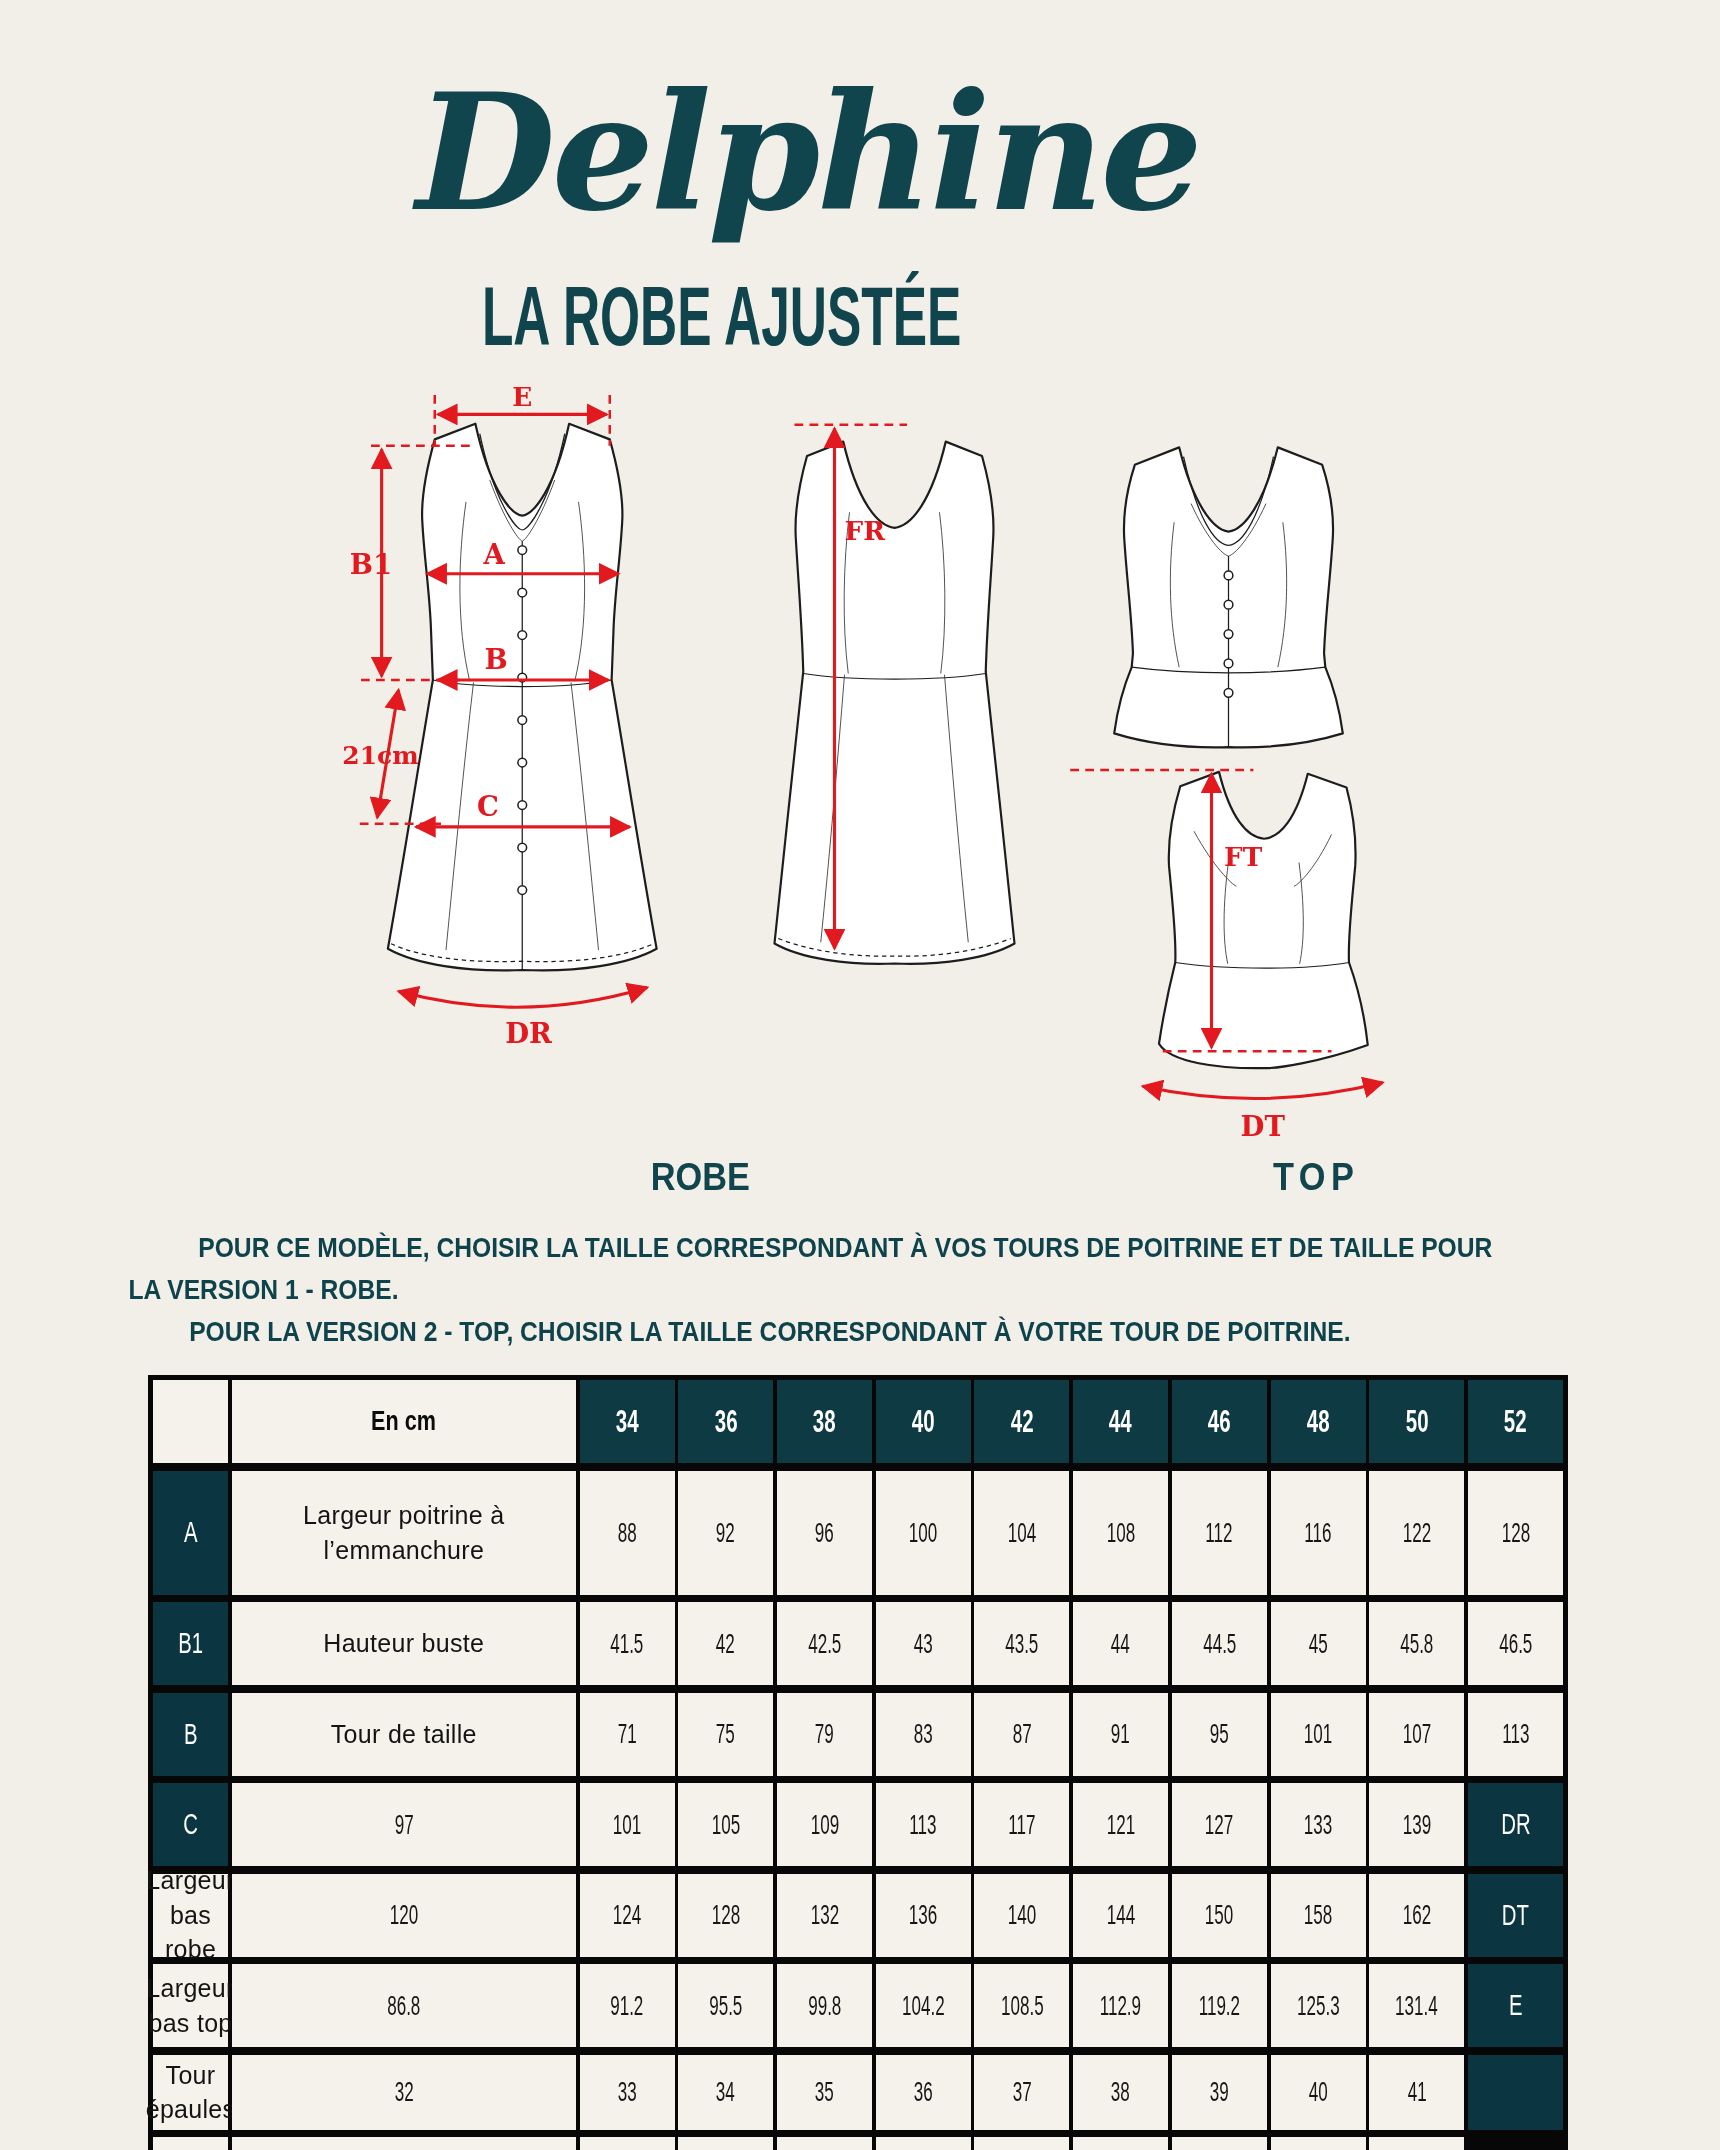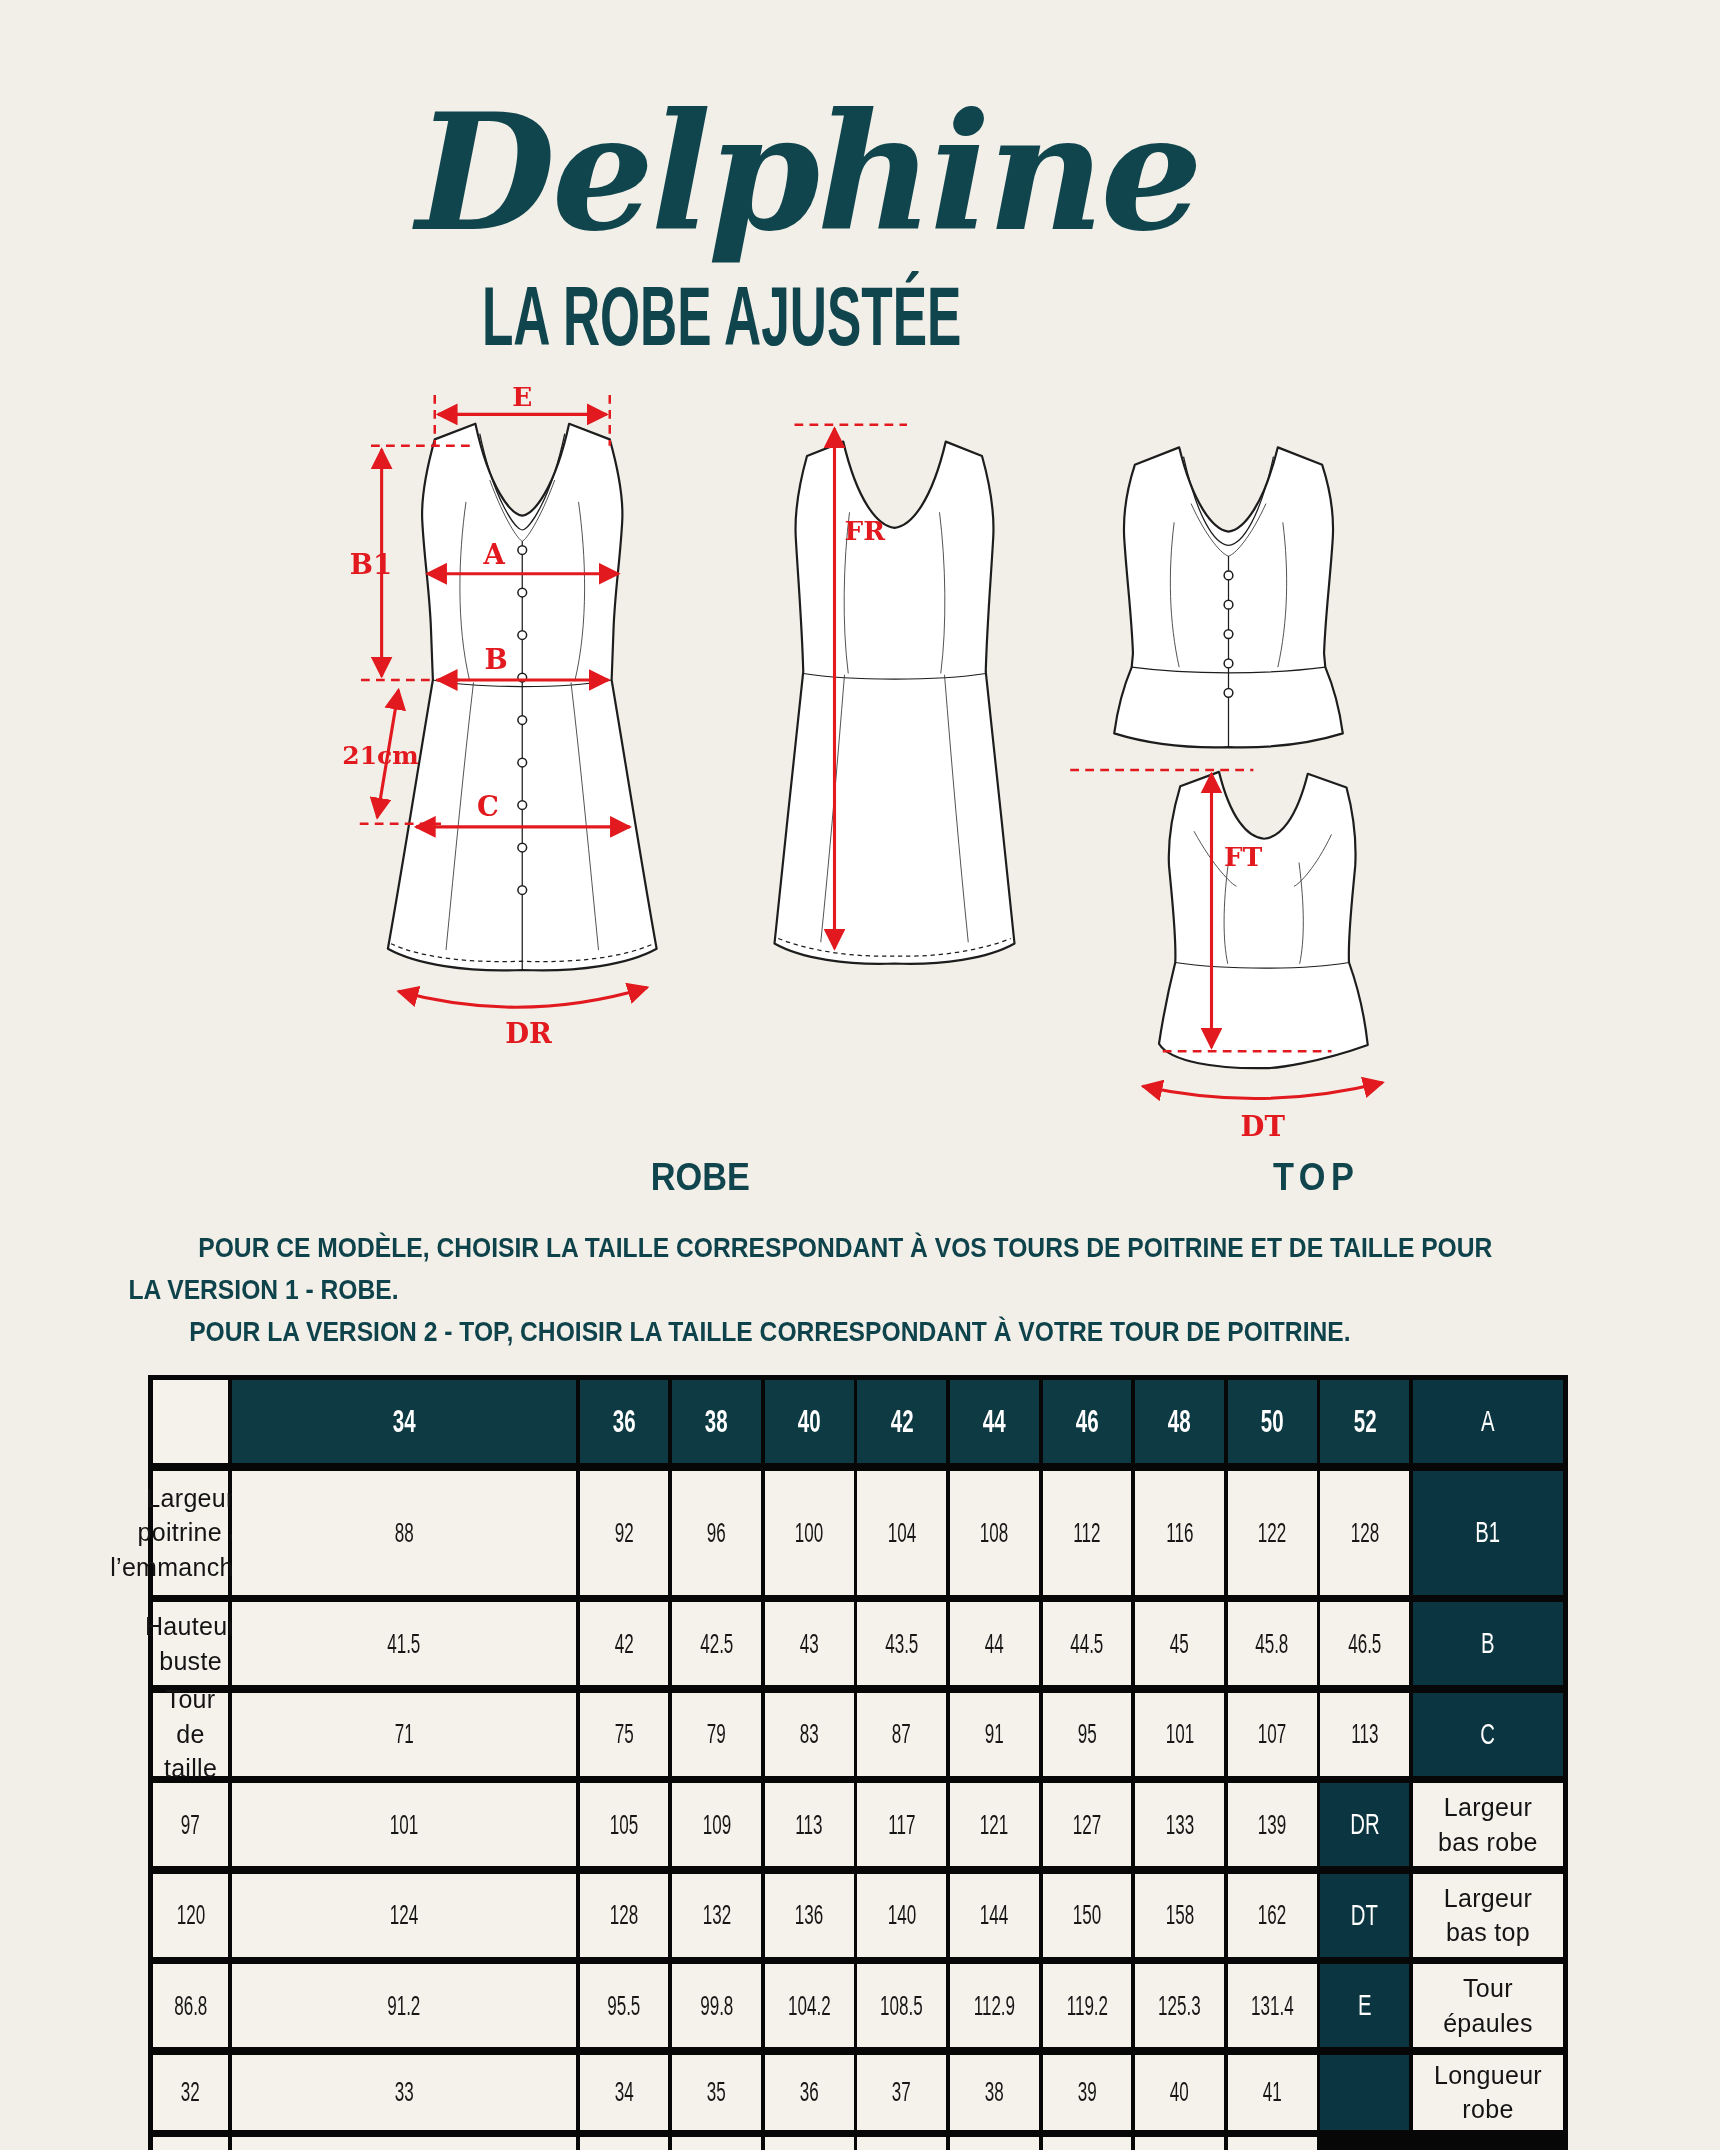--- a/index.html
+++ b/index.html
@@ -6,21 +6,21 @@
   body{
     width:1721px;height:2151px;position:relative;overflow:hidden;
     background:#f2efe8;
     font-family:"Liberation Sans", sans-serif;
     color:#141414;
   }
   
   .title{
     position:absolute;top:59px;left:0;width:1615px;text-align:center;
     font-family:"DejaVu Serif", serif;font-style:italic;font-weight:bold;
-    font-size:161px;line-height:188px;color:#11454e;letter-spacing:-3.8px;margin-top:20px;
+    font-size:161px;line-height:188px;color:#11454e;letter-spacing:-3.8px;
   }
   .subtitle{
     position:absolute;top:275px;left:0;width:1443px;text-align:center;
     color:#11454e;font-weight:bold;font-size:83px;line-height:83px;
   }
   .condX{display:inline-block;transform:scaleX(0.62);transform-origin:center;white-space:nowrap;}
   
   .sketch{position:absolute;}
   .garment{stroke:#1d1d1d;stroke-width:3.5;fill:#ffffff;stroke-linejoin:round;}
   .inner{stroke:#1d1d1d;stroke-width:2;fill:none;}
@@ -201,20 +201,23 @@
 
 <div class="note">
   <span class="ln"><span class="cond9">POUR CE MODÈLE, CHOISIR LA TAILLE CORRESPONDANT À VOS TOURS DE POITRINE ET DE TAILLE POUR</span></span>
   <span class="ln"><span class="cond9">LA VERSION 1 - ROBE.</span></span>
   <span class="ln"><span class="cond9">POUR LA VERSION 2 - TOP, CHOISIR LA TAILLE CORRESPONDANT À VOTRE TOUR DE POITRINE.</span></span>
 </div>
 
 <div class="size-table">
 
   <div class="cell"></div>
+  <div class="cell unit">
+      <span>En cm</span>
+    </div>
   <div class="cell teal hsize">
       <span>34</span>
     </div>
   <div class="cell teal hsize">
       <span>36</span>
     </div>
   <div class="cell teal hsize">
       <span>38</span>
     </div>
   <div class="cell teal hsize">

